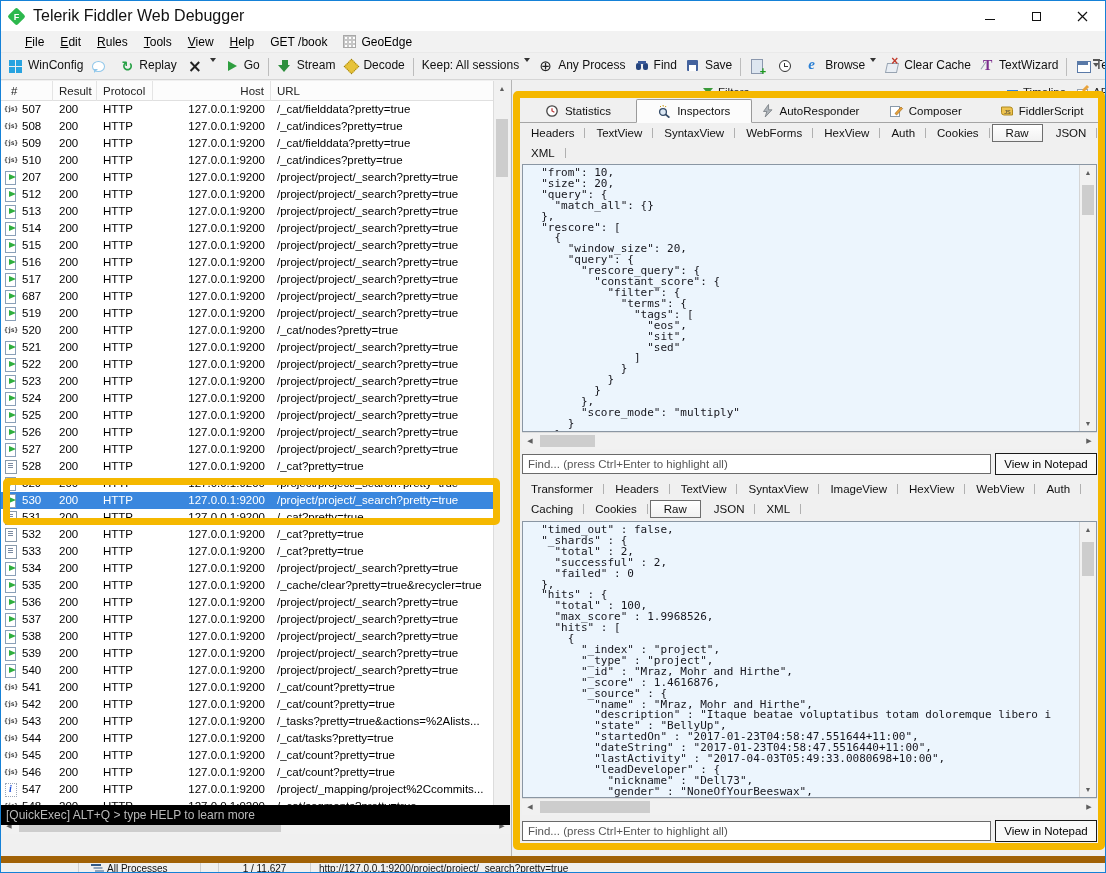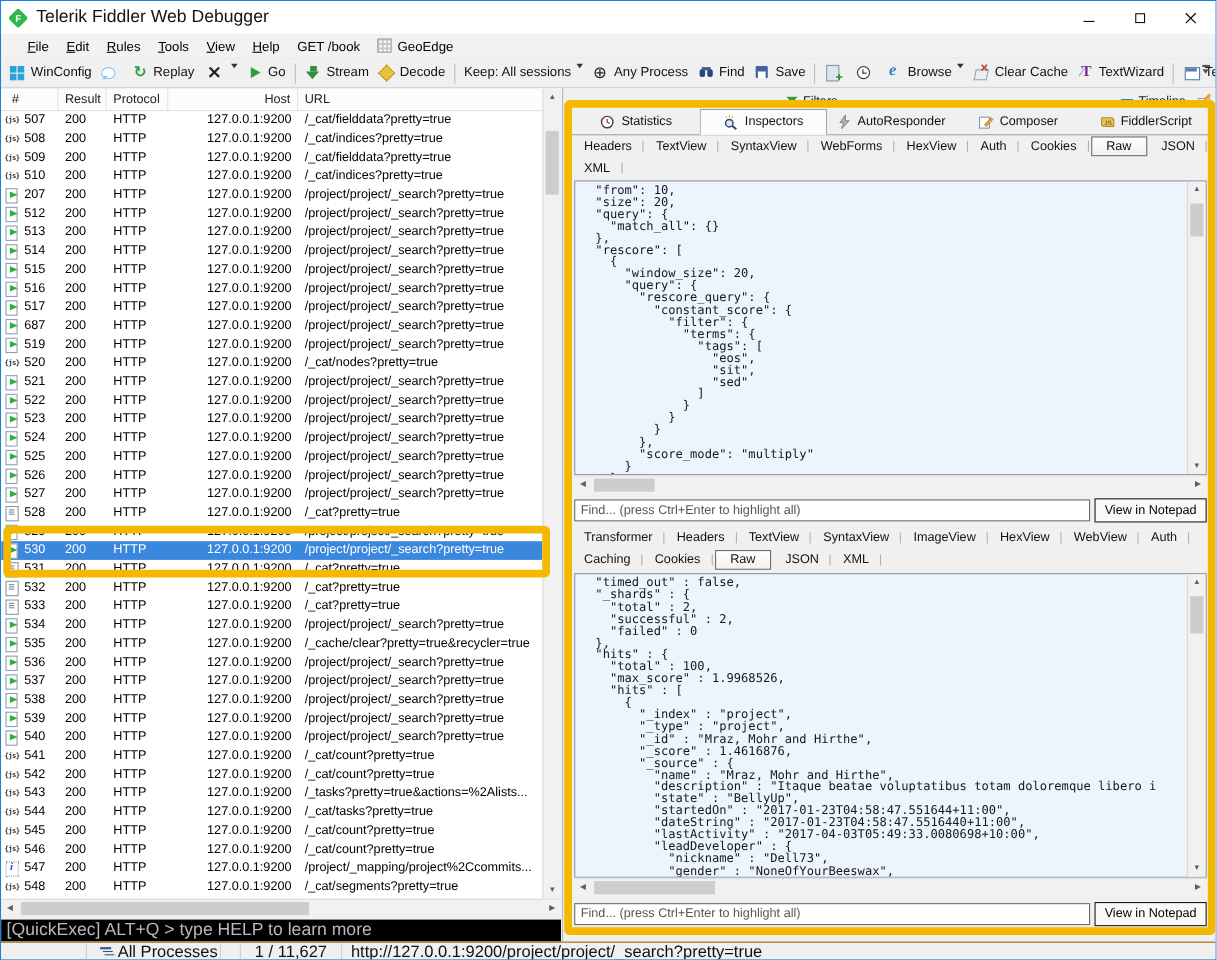--- a/index.html
+++ b/index.html
@@ -87,21 +87,21 @@
   .hscroll{position:absolute;height:17px;background:#f1f1f1;border-top:1px solid #dcdcdc}
   .arr{position:absolute;color:#5e5e5e;font-size:7px;line-height:15px;width:100%;text-align:center}
   .arr.up{top:0}.arr.down{bottom:0}
   .harr{position:absolute;color:#5e5e5e;font-size:7px;width:16px;text-align:center;line-height:16px;top:0}
   .harr.left{left:0}.harr.right{right:0}
   .thumb{position:absolute;left:2px;right:2px;background:#cdcdcd}
   .thumb-h{position:absolute;top:2px;bottom:2px;background:#cdcdcd}
 
   
   #right-panel{position:absolute;left:510px;top:79px;width:596px;height:776px;background:#f0f0f0;border-left:1px solid #b5b5b5;overflow:hidden}
-  #partial-tabs{position:absolute;left:12px;top:0;right:0;height:13px;overflow:hidden}
+  #partial-tabs{position:absolute;left:0;top:0;right:0;height:13px;overflow:hidden}
   .ptab{position:absolute;top:2px;height:20px;display:flex;align-items:center;font-size:11.5px;color:#222;white-space:nowrap}
   .pt-ic{display:inline-block;width:12px;height:11px;margin-right:4px;position:relative}
   .pt-filters::before{content:"";position:absolute;left:1px;top:1px;border-top:6px solid #3a9a3a;border-left:5px solid transparent;border-right:5px solid transparent}
   .pt-filters::after{content:"";position:absolute;left:5px;top:6px;width:2px;height:5px;background:#3a9a3a}
   .pt-timeline::before{content:"";position:absolute;left:0;top:3px;width:11px;height:4px;background:#2f7fe0}
   .pt-apitest::before{content:"";position:absolute;left:0;top:2px;width:9px;height:8px;background:#fff;border:1px solid #98a4b2}
   .pt-apitest::after{content:"";position:absolute;left:5px;top:0;width:7px;height:3px;background:#e9a33b;transform:rotate(-45deg)}
   #main-tabs{position:absolute;left:8px;right:8px;top:19px;height:24px;display:flex;align-items:flex-end;border-bottom:1px solid #a5a5a5}
   .mtab{flex:1;height:23px;display:flex;align-items:center;justify-content:center;gap:5px;font-size:11.5px;color:#111;border:1px solid transparent}
   .mtab.active{background:#fcfcfc;border:1px solid #9a9a9a;border-bottom:1px solid #fcfcfc;margin-bottom:-1px;border-radius:2px 2px 0 0;height:24px}
@@ -115,22 +115,22 @@
   .codearea{position:absolute;left:10px;width:575px;background:#ecf5fd;border:1px solid #8a96a3;overflow:hidden}
   .codearea pre{margin:0;padding:3px 5px;font:11px/10.9px "DejaVu Sans Mono","Liberation Mono",monospace;color:#16161d;white-space:pre;overflow:hidden;width:calc(100% - 17px)}
   .codearea .vscroll{top:0;bottom:0;right:0;border-left:1px solid #d5d5d5}
 
   .findbar{position:absolute;left:10px;width:575px;height:22px;display:flex;align-items:center;gap:4px}
   .findbar input{flex:1;height:20px;border:1px solid #6a6a6a;background:#fff;font:11.5px "Liberation Sans",sans-serif;padding:0 5px;color:#000;outline:none}
   .findbar input::placeholder{color:#565656;opacity:1}
   .findbar button{width:102px;height:22px;border:1px solid #1a1a1a;background:#f9f9f9;font:11.5px "Liberation Sans",sans-serif;color:#000}
 
   
-  #quickexec{position:absolute;left:0;top:835px;width:509px;height:20px;background:#000;color:#b9b9b9;font-size:16px;line-height:20px;padding-left:5px;white-space:nowrap;overflow:hidden}
-  #statusbar{position:absolute;left:0;top:855px;width:100%;height:17px;background:#f0f0f0;border-top:1px solid #a16207;display:flex;align-items:center;font-size:15px;color:#111}
+  #quickexec{position:absolute;left:0;top:804px;width:509px;height:20px;background:#000;color:#b9b9b9;font-size:12px;line-height:20px;padding-left:5px;white-space:nowrap;overflow:hidden}
+  #statusbar{position:absolute;left:0;top:855px;width:100%;height:17px;background:#f0f0f0;border-top:7px solid #a16207;display:flex;align-items:center;font-size:10px;color:#111}
   .sb-cell{height:100%;display:flex;align-items:center;border-right:1px solid #cfcfcf;white-space:nowrap;overflow:hidden}
   .sb-first{width:78px}
   .sb-proc{width:122px;padding-left:12px;gap:6px}
   .sb-gap{width:18px}
   .sb-pos{width:92px;justify-content:center}
   .sb-url{flex:1;padding-left:8px;border-right:none}
   .filter-icon{display:inline-block;width:10px;height:8px;position:relative;flex:none}
   .filter-icon::before{content:"";position:absolute;left:0;top:0;width:10px;height:1.5px;background:#345a86;box-shadow:2px 3px 0 -0.5px #345a86,3.5px 6px 0 -0.5px #345a86}
 
   

